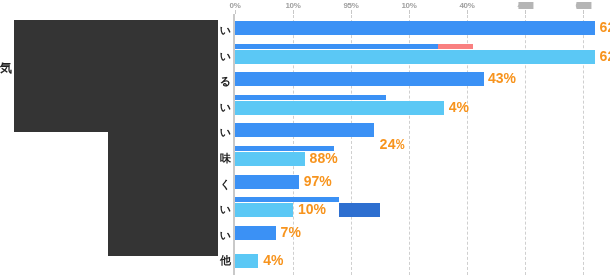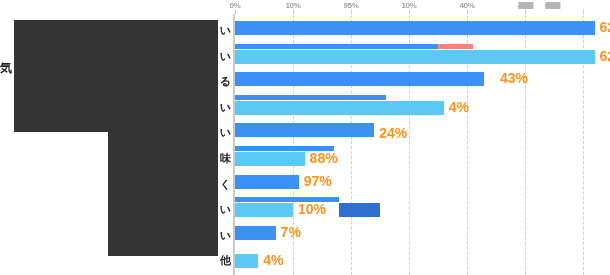--- a/index.html
+++ b/index.html
@@ -112,21 +112,21 @@
       <div class="gridline" style="left: 351px;"></div>
       <div class="axis-label" style="left: 409px;">10%</div>
       <div class="tick" style="left: 409px;"></div>
       <div class="gridline" style="left: 409px;"></div>
       <div class="axis-label" style="left: 467px;">40%</div>
       <div class="tick" style="left: 467px;"></div>
       <div class="gridline" style="left: 467px;"></div>
       <div class="axis-label occluded" style="left: 525px;">46%</div>
       <div class="tick" style="left: 525px;"></div>
       <div class="gridline" style="left: 525px;"></div>
-      <div class="axis-label occluded" style="left: 552px;">60%</div>
+      <div class="axis-label occluded" style="left: 583px;">60%</div>
       <div class="tick" style="left: 583px;"></div>
       <div class="gridline" style="left: 583px;"></div>
     </div>
 
   <div class="baseline"></div>
 
   <div id="rows">
       <div class="row" style="top: 18px; width: 610px;">
         <div class="rowlabel" style="right: 379px;">い</div>
         <div class="bar main" style="top: 3px; width: 359.6px; background: rgb(59, 145, 245);"></div>
@@ -135,32 +135,32 @@
       <div class="row" style="top: 43.6px; width: 610px;">
         <div class="rowlabel" style="right: 379px;">い</div>
         <div class="bar thin" style="top: 0px; width: 203px; background: rgb(59, 145, 245);"></div>
         <div class="bar pink" style="top: 0px; left: 438px; width: 34.8px; background: rgb(249, 128, 128);"></div>
         <div class="bar main" style="top: 6px; width: 359.6px; background: rgb(91, 200, 245);"></div>
         <div class="val" style="left: 599.6px; top: 4px;">62%</div>
       </div>
       <div class="row" style="top: 69.2px; width: 610px;">
         <div class="rowlabel" style="right: 379px;">る</div>
         <div class="bar main" style="top: 3px; width: 249.4px; background: rgb(59, 145, 245);"></div>
-        <div class="val" style="left: 500px; top: 1px;">43%</div>
+        <div class="val" style="left: 488px; top: 1px;">43%</div>
       </div>
       <div class="row" style="top: 94.8px; width: 610px;">
         <div class="rowlabel" style="right: 379px;">い</div>
         <div class="bar thin" style="top: 0px; width: 150.8px; background: rgb(59, 145, 245);"></div>
         <div class="bar main" style="top: 6px; width: 208.8px; background: rgb(91, 200, 245);"></div>
         <div class="val" style="left: 448.8px; top: 4px;">4%</div>
       </div>
       <div class="row" style="top: 120.4px; width: 610px;">
         <div class="rowlabel" style="right: 379px;">い</div>
         <div class="bar main" style="top: 3px; width: 139.2px; background: rgb(59, 145, 245);"></div>
-        <div class="val" style="left: 379.2px; top: 5px;">24%</div>
+        <div class="val" style="left: 379.2px; top: 17px; font-family: Liberation Mono, monospace;">24%</div>
       </div>
       <div class="row" style="top: 146px; width: 610px;">
         <div class="rowlabel" style="right: 379px;">味</div>
         <div class="bar thin" style="top: 0px; width: 98.6px; background: rgb(59, 145, 245);"></div>
         <div class="bar main" style="top: 6px; width: 69.6px; background: rgb(91, 200, 245);"></div>
         <div class="val" style="left: 309.6px; top: 4px;">88%</div>
       </div>
       <div class="row" style="top: 171.6px; width: 610px;">
         <div class="rowlabel" style="right: 379px;">く</div>
         <div class="bar main" style="top: 3px; width: 63.8px; background: rgb(59, 145, 245);"></div>

